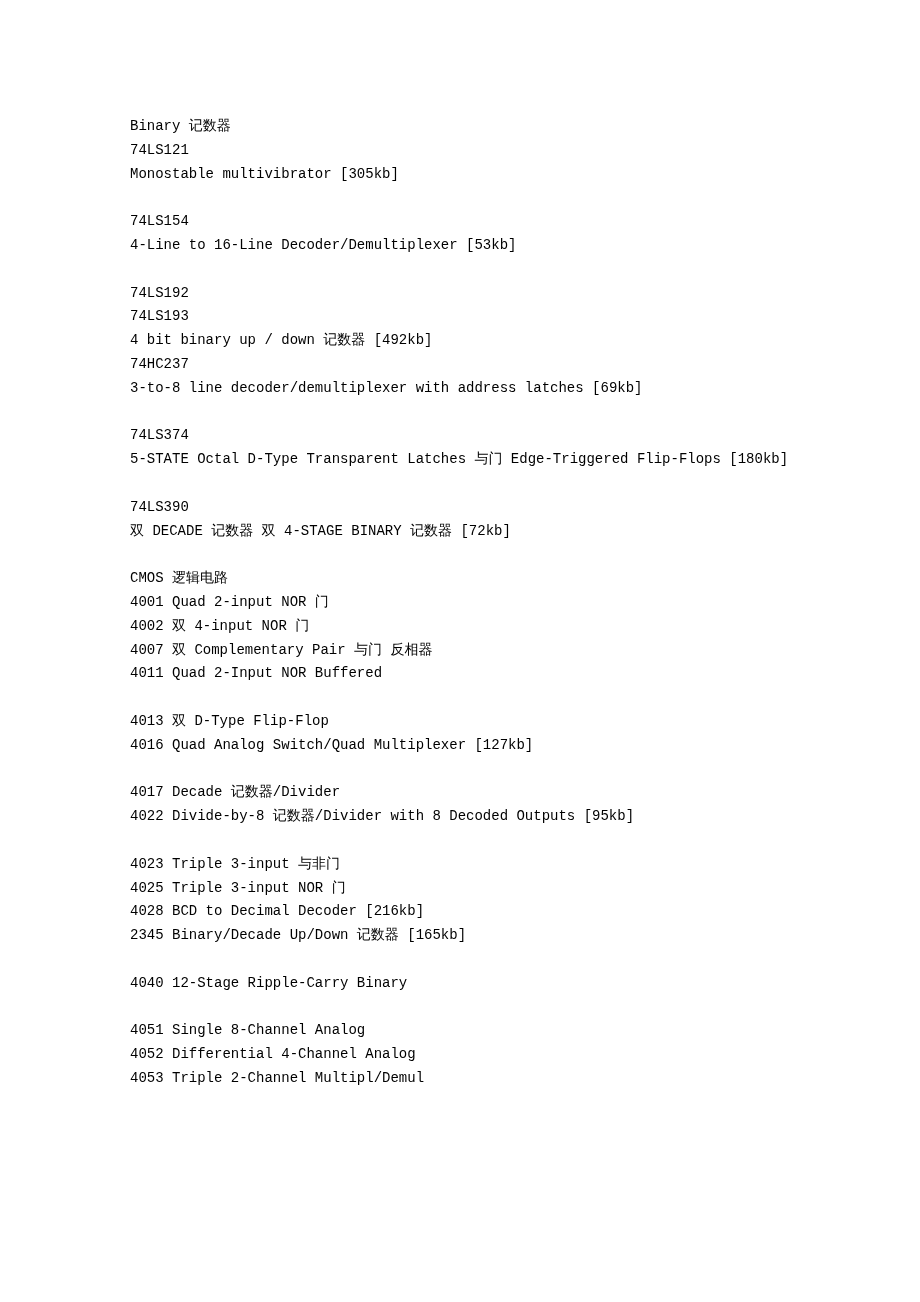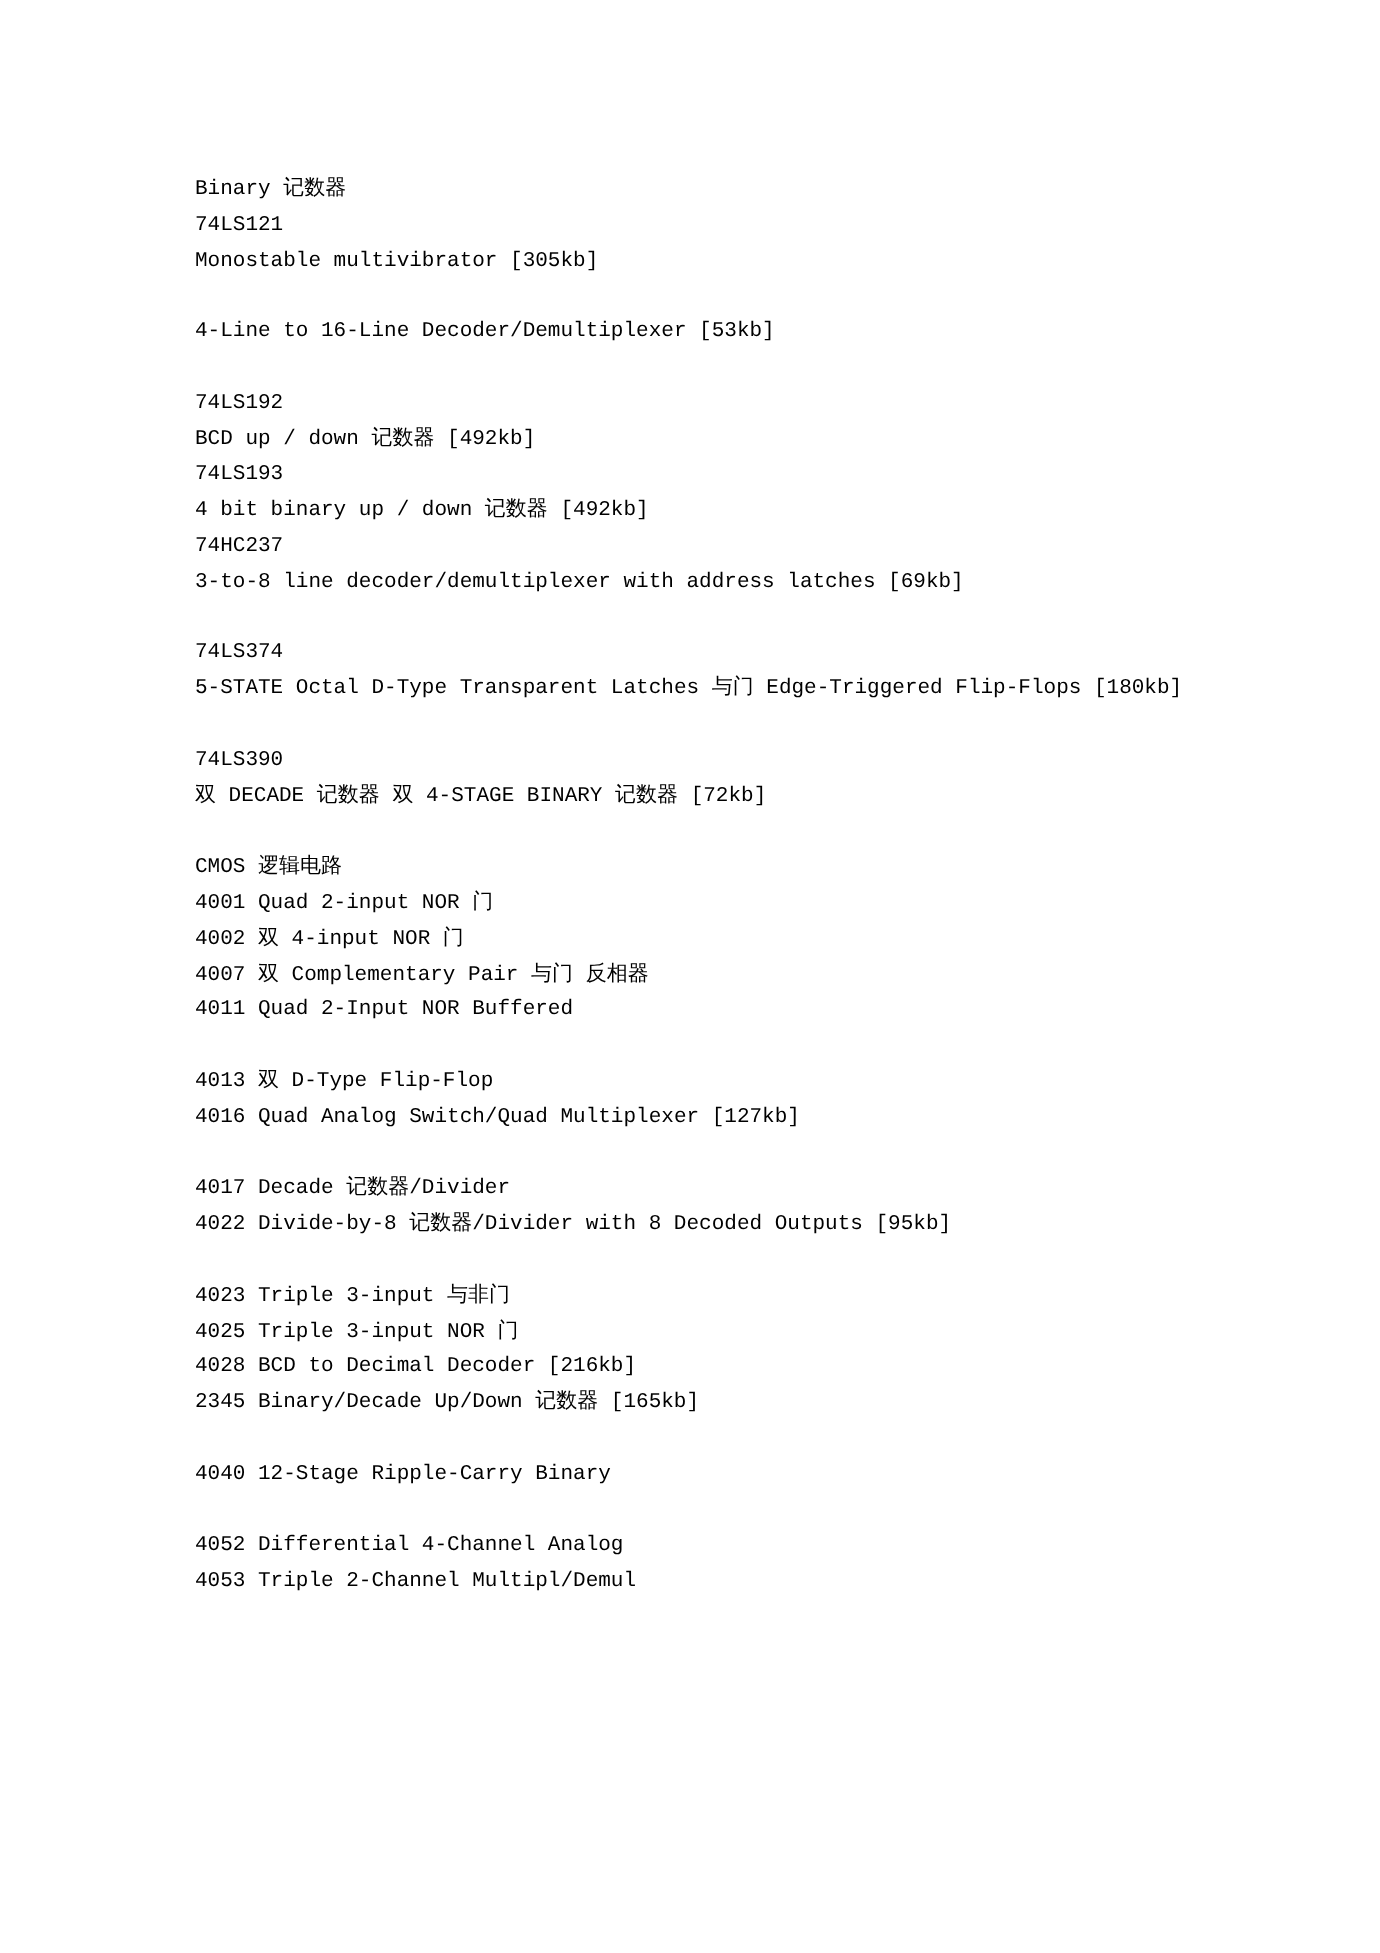--- a/index.html
+++ b/index.html
@@ -23,24 +23,24 @@
 </style>
 </head>
 <body>
 
 <div class="page">
   <div id="content">
       <div class="line">Binary 记数器</div>
       <div class="line">74LS121</div>
       <div class="line">Monostable multivibrator [305kb]</div>
       <div class="line">&nbsp;</div>
+      <div class="line">74LS154</div>
       <div class="line">4-Line to 16-Line Decoder/Demultiplexer [53kb]</div>
       <div class="line">&nbsp;</div>
       <div class="line">74LS192</div>
-      <div class="line">BCD up / down 记数器 [492kb]</div>
       <div class="line">74LS193</div>
       <div class="line">4 bit binary up / down 记数器 [492kb]</div>
       <div class="line">74HC237</div>
       <div class="line">3-to-8 line decoder/demultiplexer with address latches [69kb]</div>
       <div class="line">&nbsp;</div>
       <div class="line">74LS374</div>
       <div class="line">5-STATE Octal D-Type Transparent Latches 与门 Edge-Triggered Flip-Flops [180kb]</div>
       <div class="line">&nbsp;</div>
       <div class="line">74LS390</div>
       <div class="line">双 DECADE 记数器 双 4-STAGE BINARY 记数器 [72kb]</div>
@@ -57,16 +57,17 @@
       <div class="line">4017 Decade 记数器/Divider</div>
       <div class="line">4022 Divide-by-8 记数器/Divider with 8 Decoded Outputs [95kb]</div>
       <div class="line">&nbsp;</div>
       <div class="line">4023 Triple 3-input 与非门</div>
       <div class="line">4025 Triple 3-input NOR 门</div>
       <div class="line">4028 BCD to Decimal Decoder [216kb]</div>
       <div class="line">2345 Binary/Decade Up/Down 记数器 [165kb]</div>
       <div class="line">&nbsp;</div>
       <div class="line">4040 12-Stage Ripple-Carry Binary</div>
       <div class="line">&nbsp;</div>
+      <div class="line">4051 Single 8-Channel Analog</div>
       <div class="line">4052 Differential 4-Channel Analog</div>
       <div class="line">4053 Triple 2-Channel Multipl/Demul</div>
     </div>
 </div>
 
 </body></html>

